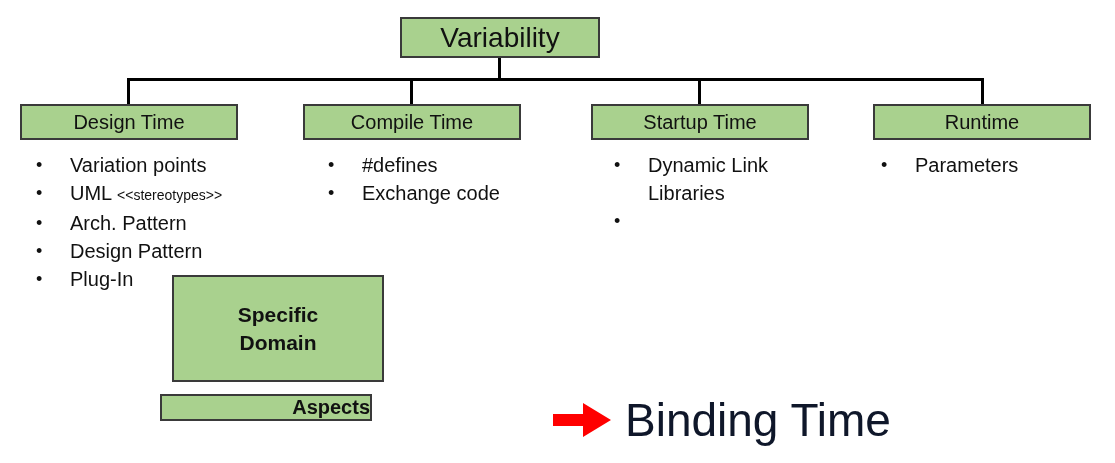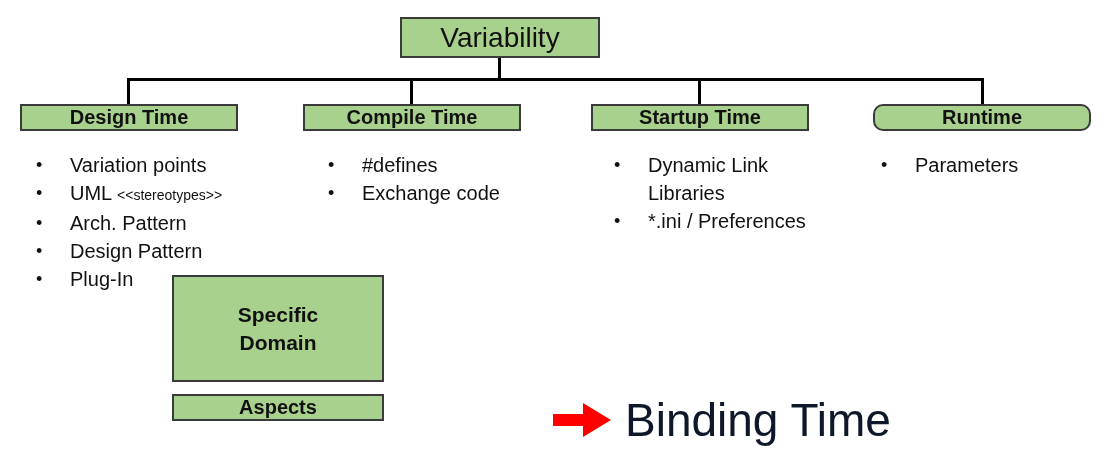--- a/index.html
+++ b/index.html
@@ -25,23 +25,23 @@
     align-items: center;
     justify-content: center;
     text-align: center;
   }
   .root-box {
     left: 400px; top: 17px; width: 200px; height: 41px;
     font-size: 28px;
     font-weight: 400;
   }
   .header-box {
-    top: 104px; width: 218px; height: 27px;
+    top: 104px; width: 218px; height: 36px;
     font-size: 20px;
-    font-weight: 700;
+    font-weight: 400;
   }
   .line {
     position: absolute;
     background: #000000;
   }
   .bullet-list {
     position: absolute;
     font-size: 20px;
     line-height: 28px;
   }
@@ -55,22 +55,22 @@
     font-size: 18px;
   }
   .bullet-text { white-space: pre-wrap; }
   .small-suffix { font-size: 14px; }
   .dsl-box {
     left: 172px; top: 275px; width: 212px; height: 107px;
     font-size: 21px; font-weight: 700; line-height: 28px;
     flex-direction: column;
   }
   .aspects-box {
-    left: 172px; top: 394px; width: 212px; height: 27px;
-    font-size: 20px; font-weight: 700;
+    left: 160px; top: 394px; width: 212px; height: 27px;
+    font-size: 20px; font-weight: 700; justify-content: flex-end;
   }
   .annotation {
     position: absolute;
     left: 553px; top: 396px;
     display: flex;
     align-items: center;
   }
   .annotation-label {
     color: #0f172a;
     font-size: 46px;
@@ -98,21 +98,21 @@
 
   <div class="gbox header-box" style="left:20px;">
     <span>Design Time</span>
   </div>
   <div class="gbox header-box" style="left:303px;">
     <span>Compile Time</span>
   </div>
   <div class="gbox header-box" style="left:591px;">
     <span>Startup Time</span>
   </div>
-  <div class="gbox header-box" style="left:873px;border-radius:10px;">
+  <div class="gbox header-box" style="left:873px;">
     <span>Runtime</span>
   </div>
 
   <div class="bullet-list" style="left:36px; top:151px; width:250px;">
     <div class="bullet-item">
       <span class="bullet-marker">•</span>
       <span class="bullet-text">Variation points</span>
     </div>
     <div class="bullet-item">
       <span class="bullet-marker">•</span>
@@ -143,21 +143,20 @@
     </div>
   </div>
 
   <div class="bullet-list" style="left:614px; top:151px; width:200px;">
     <div class="bullet-item">
       <span class="bullet-marker">•</span>
       <span class="bullet-text" style="width:150px;">Dynamic Link Libraries</span>
     </div>
     <div class="bullet-item">
       <span class="bullet-marker">•</span>
-      <span class="bullet-text">*.ini / Preferences</span>
     </div>
   </div>
 
   <div class="bullet-list" style="left:881px; top:151px; width:220px;">
     <div class="bullet-item">
       <span class="bullet-marker">•</span>
       <span class="bullet-text">Parameters</span>
     </div>
   </div>
 

